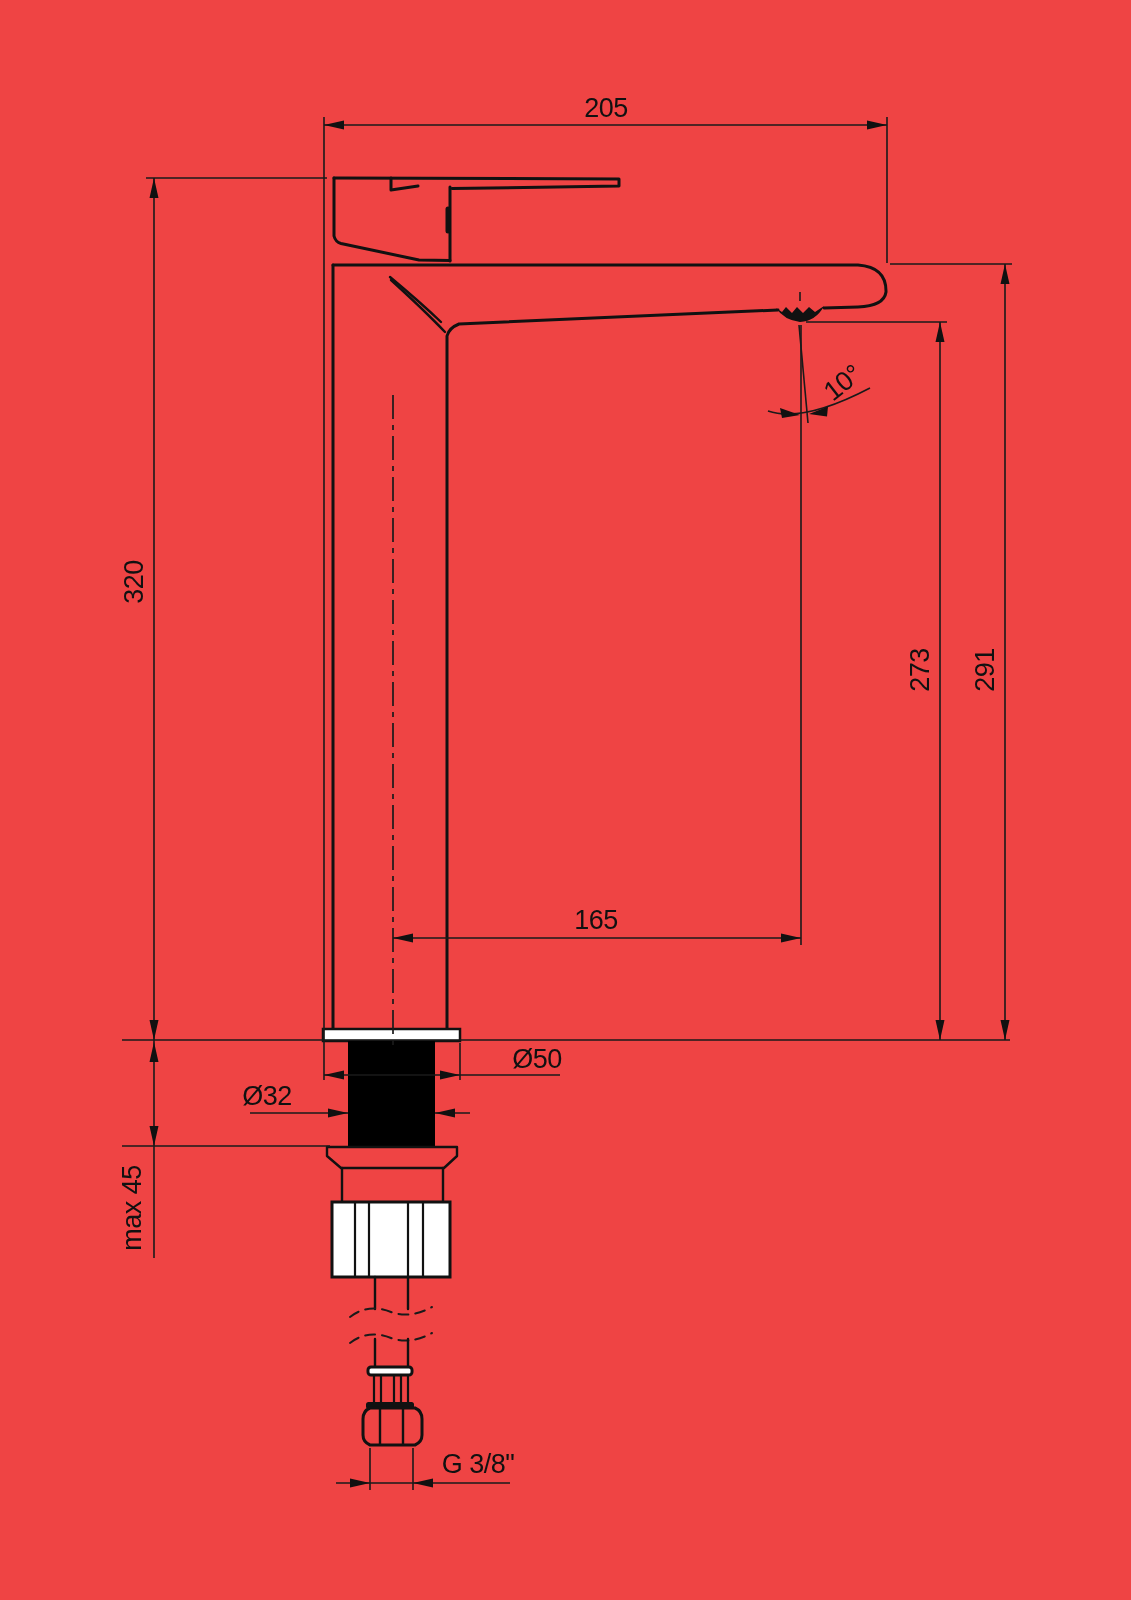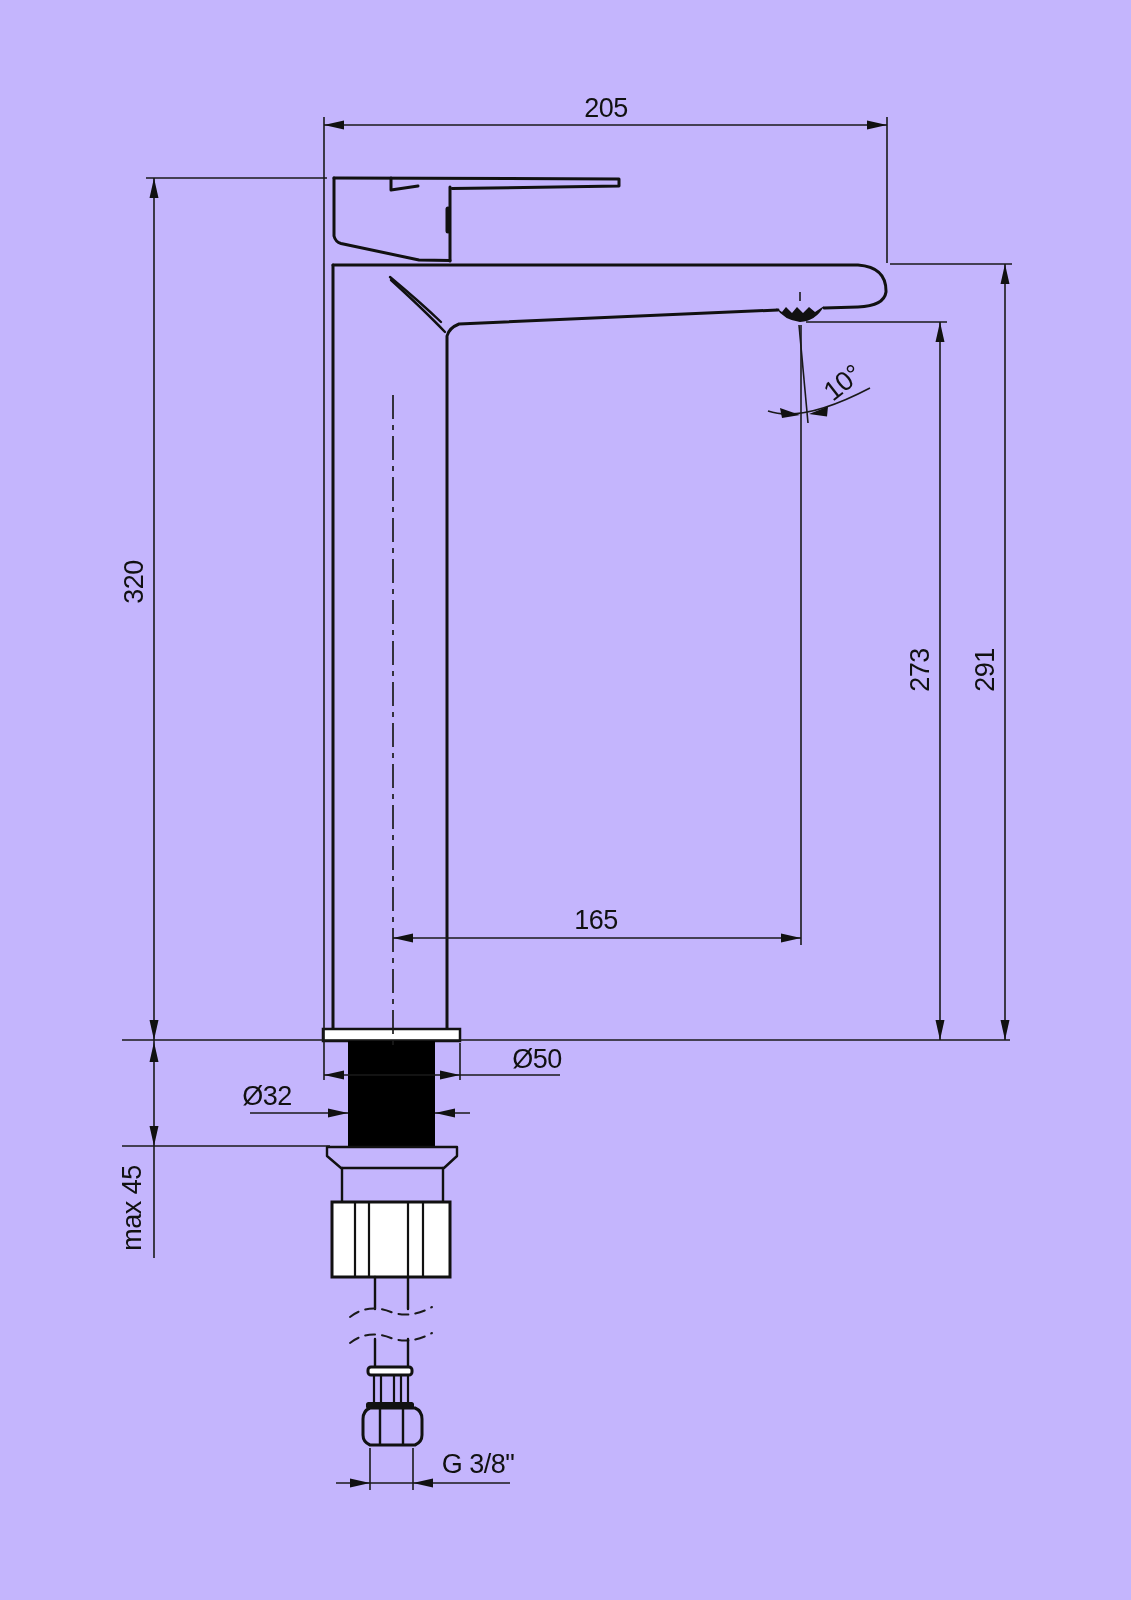--- a/index.html
+++ b/index.html
@@ -1,16 +1,16 @@
 <!DOCTYPE html>
 <html><head>
 <meta charset="utf-8">
 <style>
   html,body{margin:0;padding:0;background:#fff;}
-  .stage{position:relative;width:1131px;height:1600px;background:#c4b5fd;overflow:hidden;}
+  .stage{position:relative;width:1131px;height:1600px;background:#ef4444;overflow:hidden;}
   svg{display:block;}
   text{font-family:"Liberation Sans","DejaVu Sans",sans-serif;font-size:27px;fill:#111;letter-spacing:-0.5px;}
   .outline{stroke:#111;stroke-width:3;fill:none;stroke-linecap:round;stroke-linejoin:round;}
   .outline2{stroke:#111;stroke-width:2.4;fill:none;stroke-linecap:round;stroke-linejoin:round;}
   .dim{stroke:#1a1a1a;stroke-width:1.6;fill:none;}
   .dash{stroke:#1a1a1a;stroke-width:2;fill:none;stroke-dasharray:10 7;stroke-linecap:round;}
   .cl{stroke:#1a1a1a;stroke-width:1.7;fill:none;stroke-dasharray:24 6 5 6;}
   .ah{fill:#111;stroke:none;}
 </style>
 </head>

